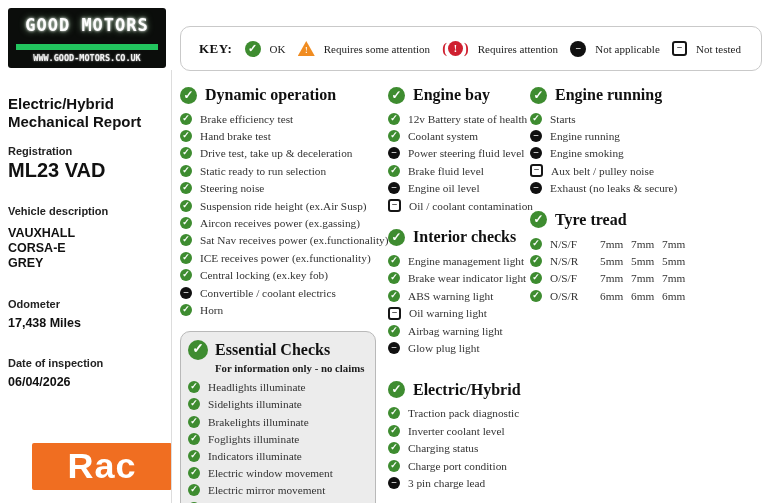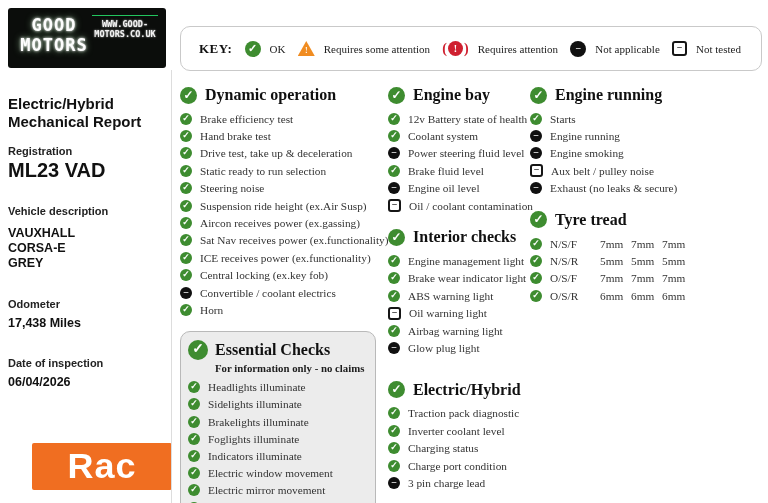--- a/index.html
+++ b/index.html
@@ -4,25 +4,25 @@
 <style>
   * { margin:0; padding:0; box-sizing:border-box; }
   html,body { background:#fff; }
   body { font-family:"Liberation Sans", sans-serif; color:#222; }
   .page { position:relative; width:768px; height:503px; background:#fff; overflow:hidden; }
 
   
   .sidebar { position:absolute; left:0; top:0; width:172px; height:503px; padding:8px 6px 0 8px; }
   .divider { position:absolute; left:171px; top:70px; width:1px; height:433px; background:#ddd; }
   .logo-box { width:158px; height:60px; background:#0b0d0b; border-radius:3px; padding:7px 8px 5px;
-              display:flex; flex-direction:row; justify-content:space-between; }
+              display:flex; flex-direction:column; justify-content:space-between; }
   .logo-name { font-family:"DejaVu Sans Mono", monospace; font-weight:bold; font-size:17px; letter-spacing:1px;
                color:#fdfdfd; text-align:center; text-shadow:0 0 3px #fff, 0 0 7px rgba(190,255,190,.65); }
   .logo-url { font-family:"DejaVu Sans Mono", monospace; font-weight:bold; font-size:8.5px; color:#f2f2f2;
-              text-align:center; border-top:1px solid #22c55e; padding-top:3px;
+              text-align:center; border-top:6px solid #22c55e; padding-top:3px;
               text-shadow:0 0 2px rgba(255,255,255,.8); }
   .report-title { margin-top:27px; font-size:15px; font-weight:bold; line-height:1.22; color:#111; }
   .side-label { font-size:11px; font-weight:bold; color:#222; }
   .reg-value { font-size:20px; font-weight:bold; color:#111; margin-top:2px; }
   .veh-value { font-size:12.5px; font-weight:bold; color:#111; line-height:1.2; white-space:pre-line; margin-top:9px; }
   .side-value { font-size:12.5px; font-weight:bold; color:#111; margin-top:6px; }
   .mt-reg { margin-top:13px; }
   .mt-veh { margin-top:23px; }
   .mt-odo { margin-top:27px; }
   .mt-date { margin-top:27px; }

